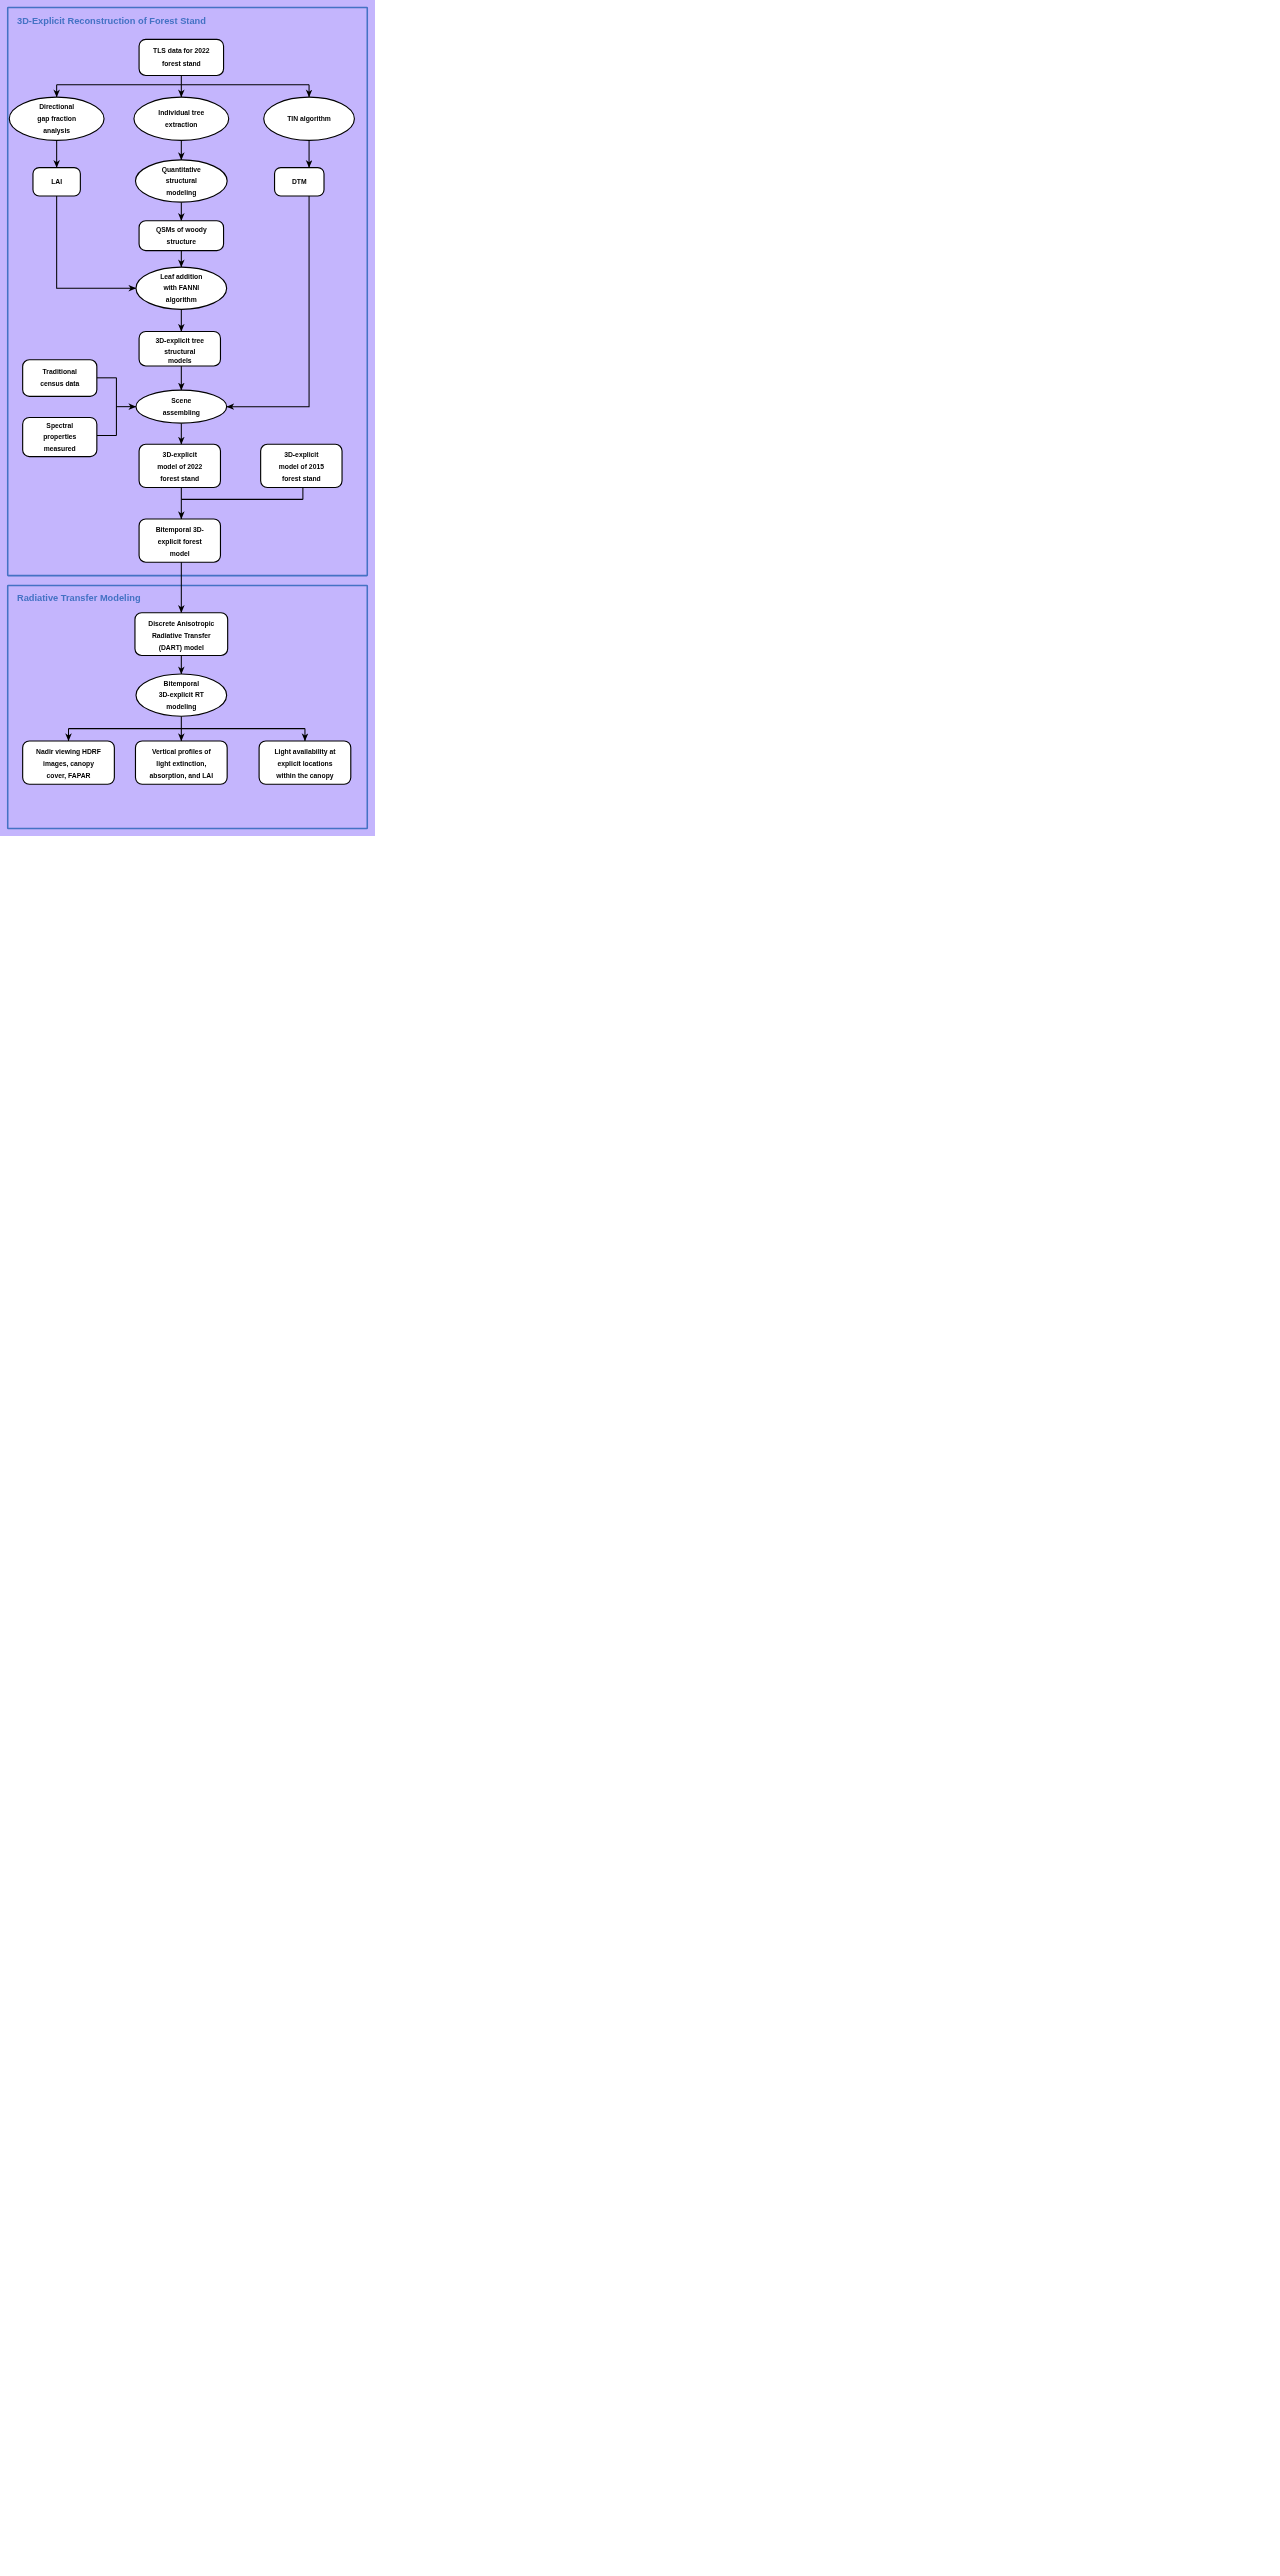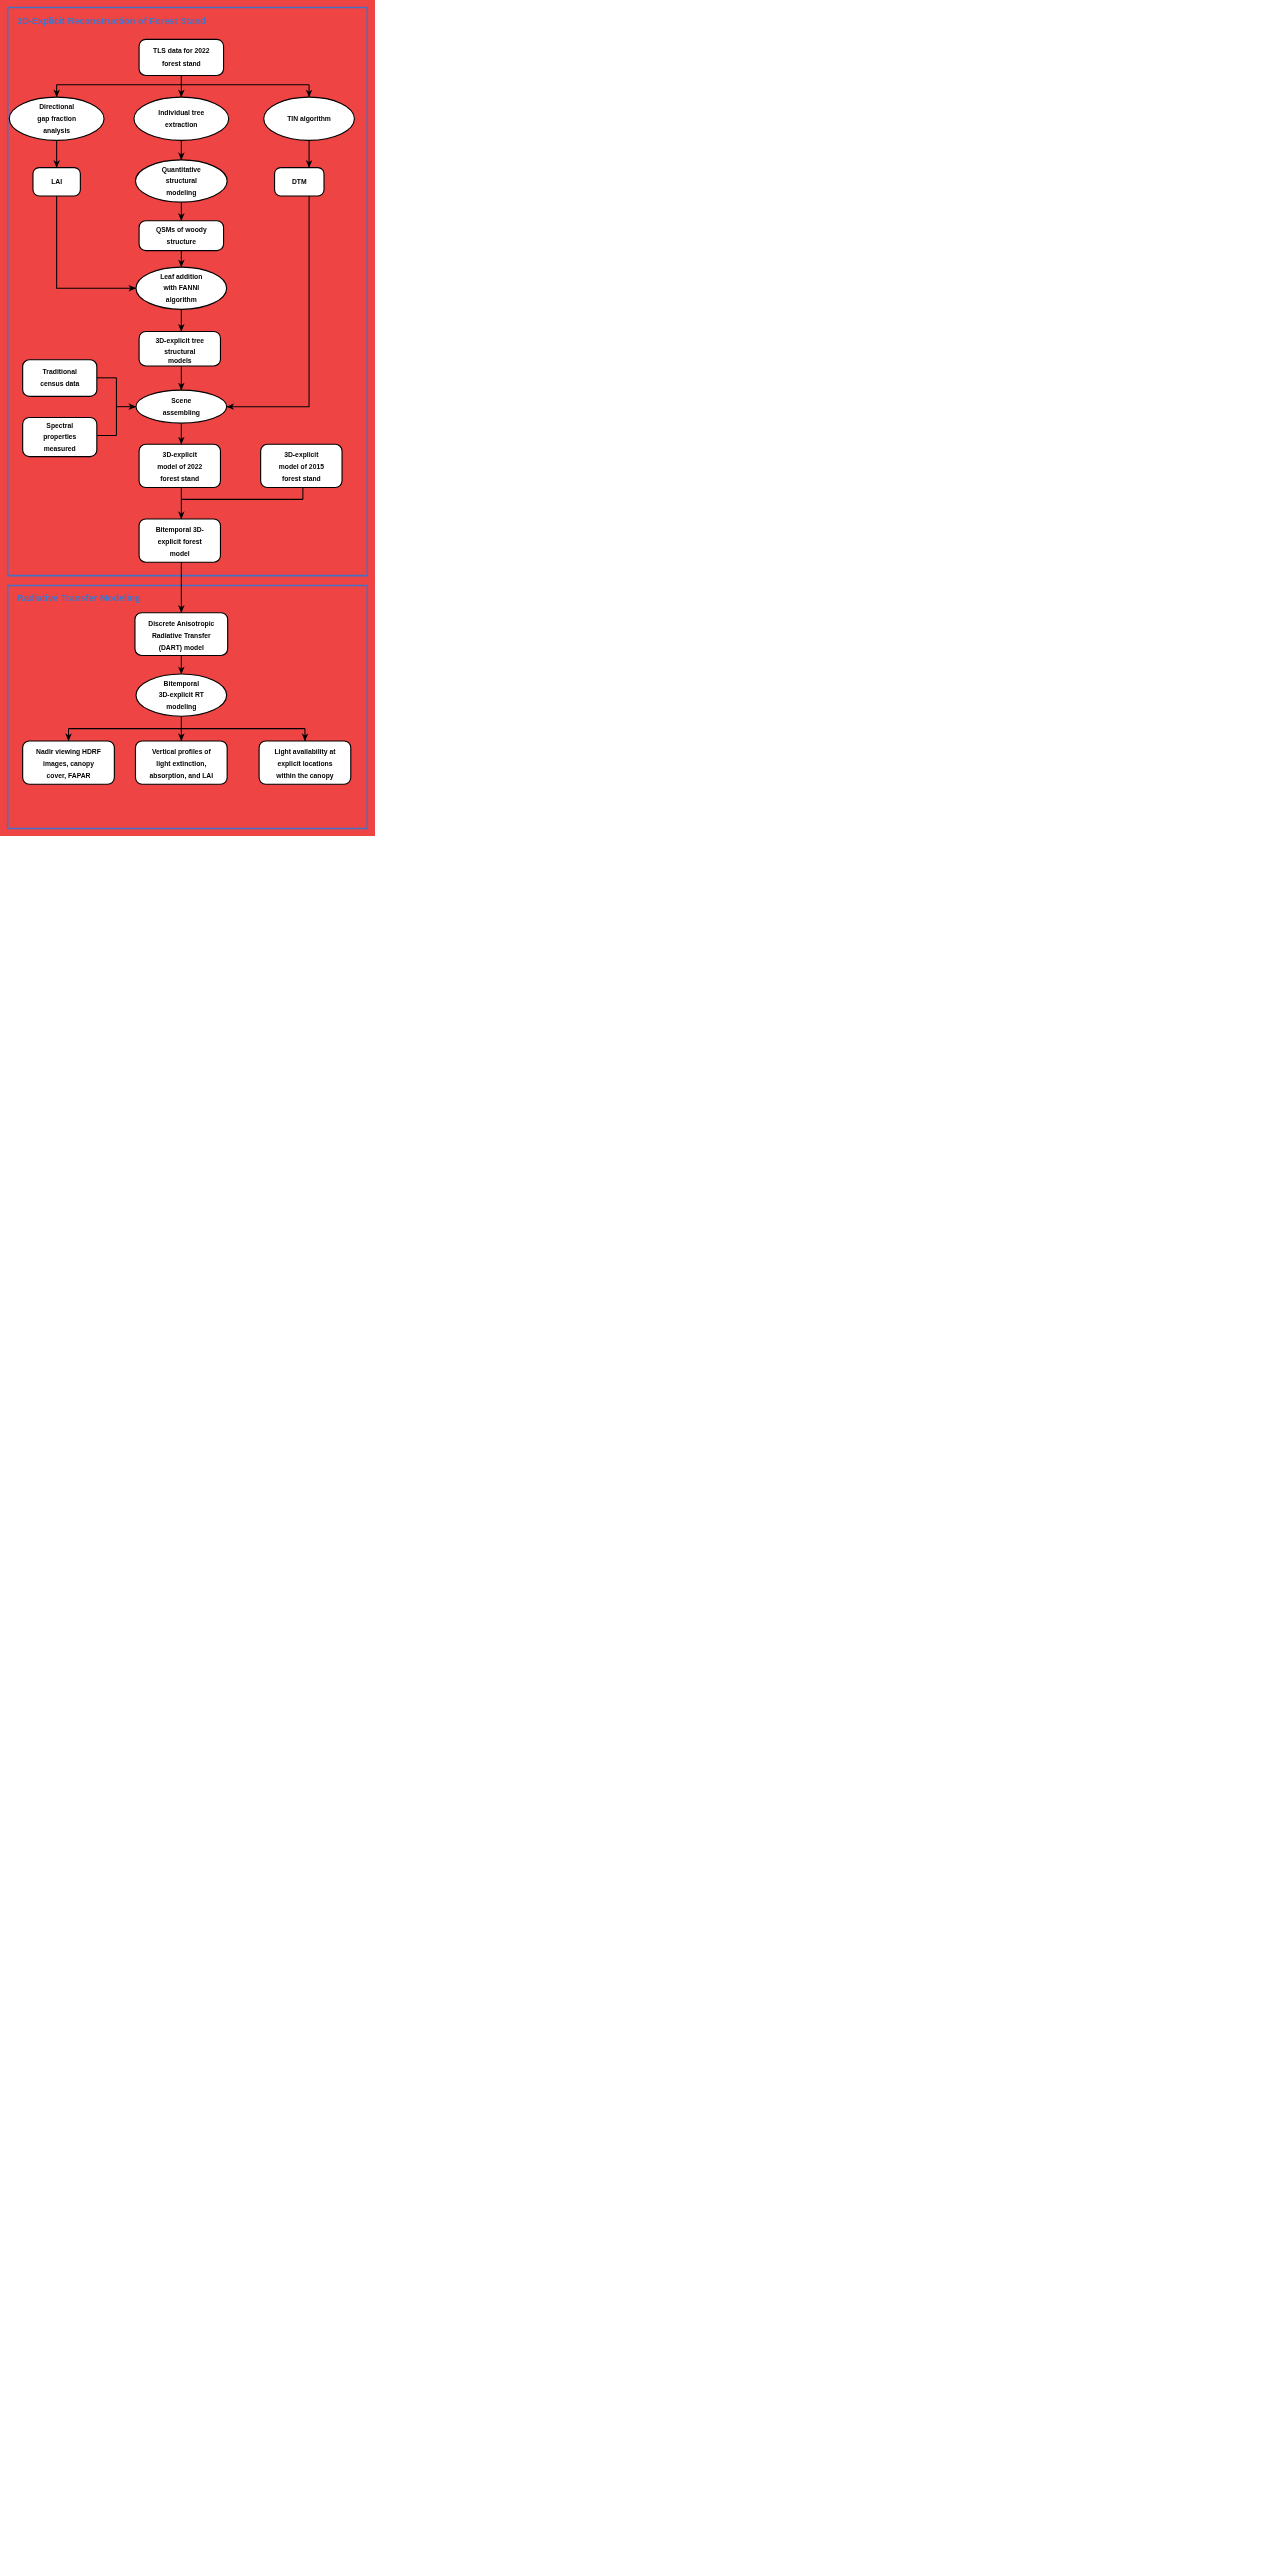--- a/index.html
+++ b/index.html
@@ -5,21 +5,21 @@
 <style>
   html,body{margin:0;padding:0;background:#ffffff;}
   body{
     font-family:"Liberation Sans","DejaVu Sans",sans-serif;
     width:375px;
   }
   #diagram-root{
     position:relative;
     width:375px;
     height:836px;
-    background:#ef4444;
+    background:#c4b5fd;
   }
   svg.flow{
     position:absolute;
     top:0; left:0;
     width:375px;
     height:836px;
     overflow:visible;
   }
   .panel-rect{
     fill:none;

